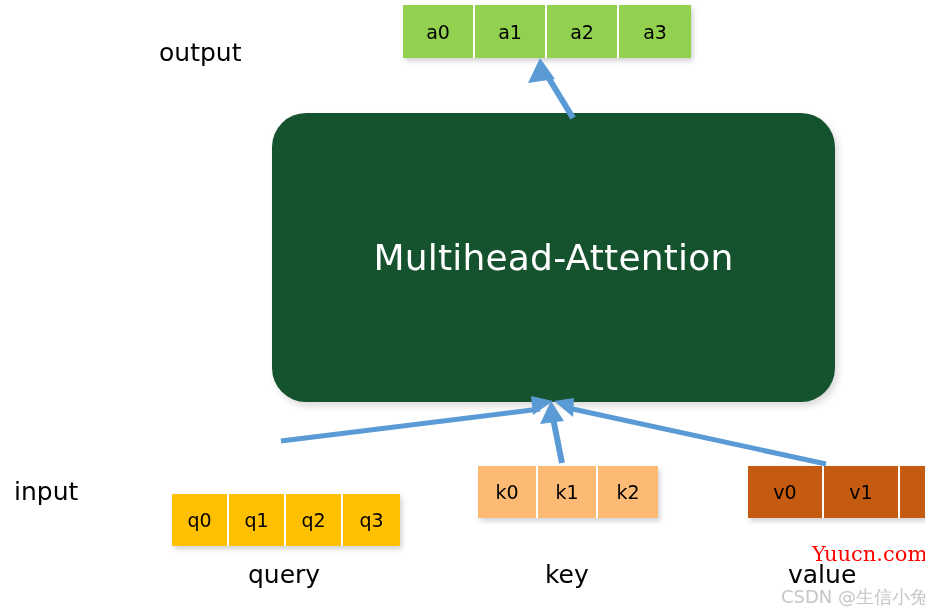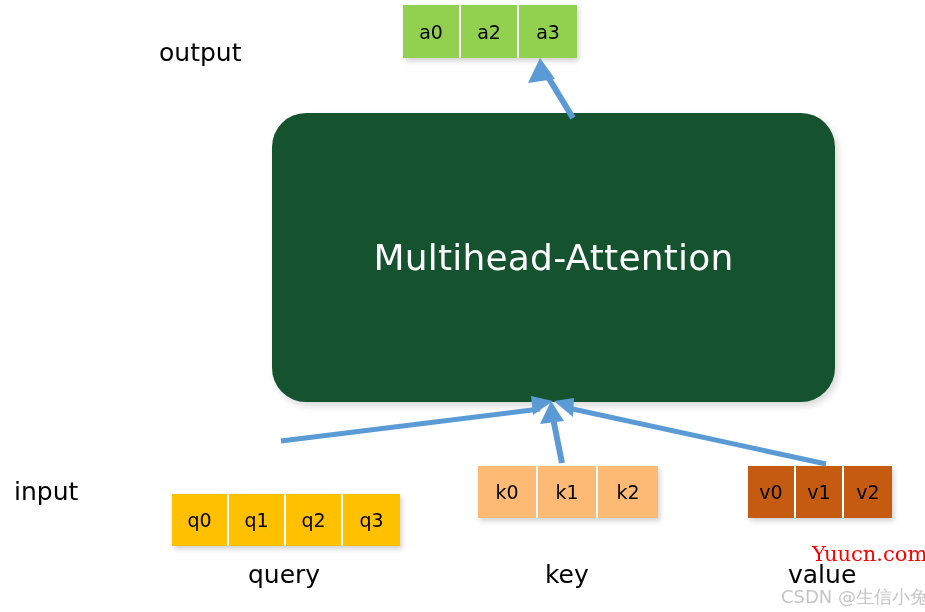--- a/index.html
+++ b/index.html
@@ -29,30 +29,30 @@
     box-sizing: border-box;
     color: #000000;
     font-size: 19px;
     font-family: "DejaVu Sans", "Liberation Sans", sans-serif;
     border-right: 2px solid #ffffff;
   }
   .token:last-child { border-right: none; text-align: center; }
 
   
   #output-row { left: 403px; top: 5px; }
-  #output-row .token { width: 58px; height: 53px; background: #92D050; }
+  #output-row .token { width: 72px; height: 53px; background: #92D050; }
 
   #query-row { left: 172px; top: 466px; margin-top: 28px; }
   #query-row .token { width: 57px; height: 52px; background: #FFC000; }
 
   #key-row { left: 478px; top: 466px; }
   #key-row .token { width: 60px; height: 52px; background: #fdba74; }
 
   #value-row { left: 748px; top: 466px; }
-  #value-row .token { width: 48px; height: 52px; background: #C55A11; }
+  #value-row .token { width: 76px; height: 52px; background: #C55A11; }
 
   
   #attention-block {
     position: absolute;
     left: 272px;
     top: 113px;
     width: 563px;
     height: 289px;
     background: #14532d;
     border-radius: 34px;
@@ -112,20 +112,21 @@
     pointer-events: none;
   }
 </style>
 </head>
 <body>
 
 <div id="stage">
 
   <div class="token-row" id="output-row">
     <div class="token">a0</div>
+    <div class="token">a1</div>
     <div class="token">a2</div>
     <div class="token">a3</div>
   </div>
 
   <div id="attention-block">
     <span id="attention-label">Multihead-Attention</span>
   </div>
 
   <div class="token-row" id="query-row">
     <div class="token">q0</div>

